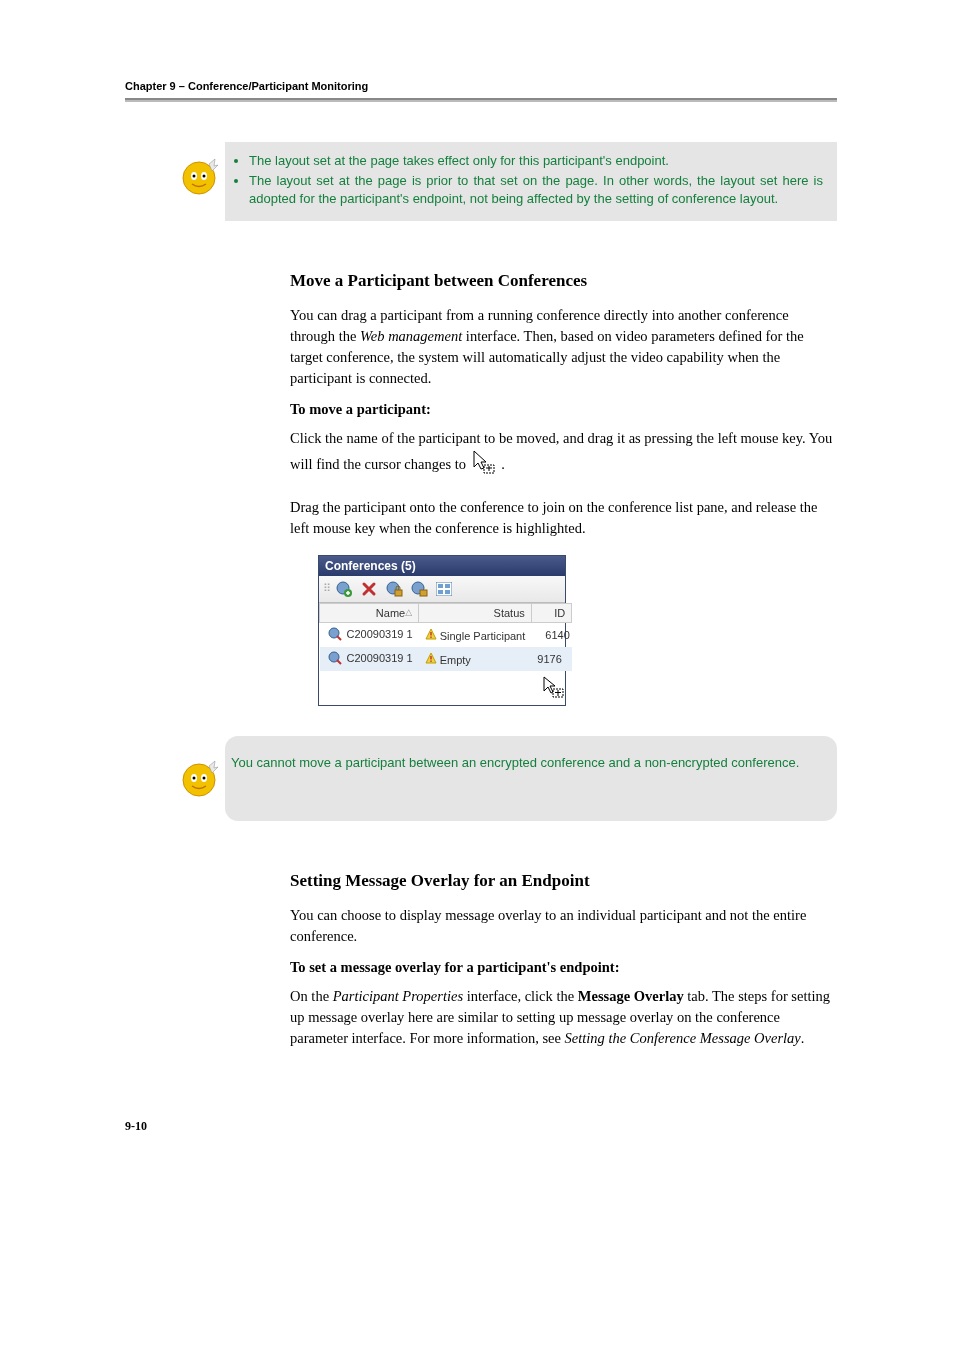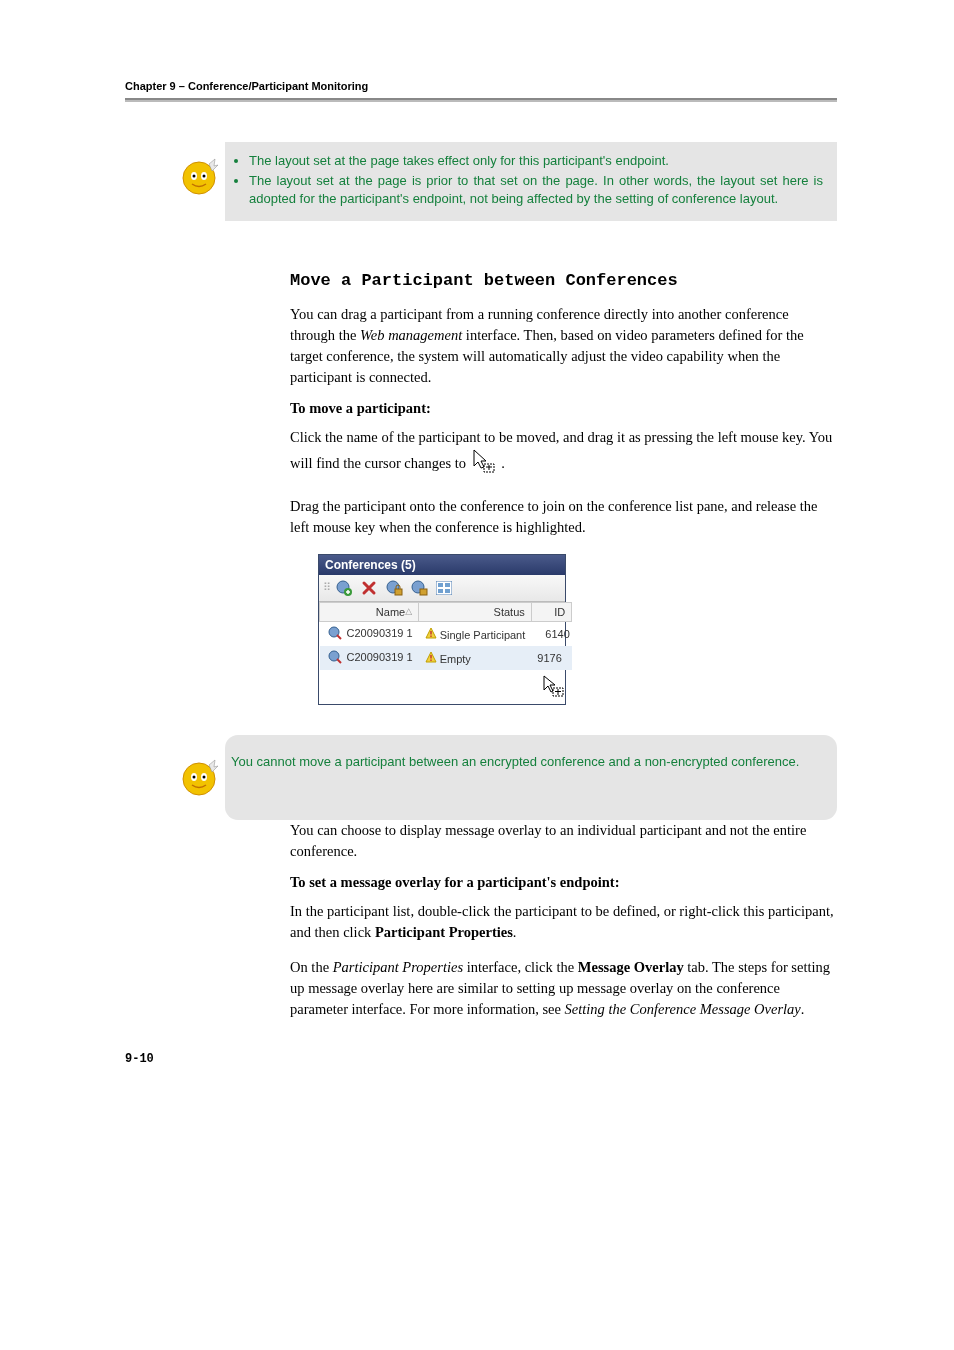--- a/index.html
+++ b/index.html
@@ -50,21 +50,21 @@
   }
   .note-body li {
     text-align: justify;
     margin-bottom: 2px;
   }
   .content {
     margin-left: 165px;
     margin-right: 0;
   }
   h2.section {
-    font-family: Liberation Mono, monospace;
+    font-family: Liberation Serif, serif;
     font-size: 17px;
     font-weight: bold;
     margin-top: 50px;
     margin-bottom: 14px;
   }
   .body-text {
     font-size: 14.5px;
     line-height: 1.45;
     margin: 0 0 12px 0;
   }
@@ -141,24 +141,24 @@
   .conf-icon {
     margin-right: 2px;
     vertical-align: middle;
   }
   .ss-cursor-area {
     padding: 4px 0 10px 0;
     text-align: right;
     padding-right: 22px;
   }
   .page-num {
-    font-family: Liberation Mono, monospace;
+    font-family: Liberation Serif, serif;
     font-size: 12px;
     font-weight: bold;
-    margin-top: 32px;
+    margin-top: 70px;
   }
   .note-box.second {
     margin-top: 30px;
     padding-top: 18px;
     padding-bottom: 18px;
     border-radius: 13px;
   }
   .note-box.second .note-body {
     text-align: justify;
   }
@@ -347,28 +347,26 @@
         <circle cx="25" cy="20" r="1.5" fill="#000"></circle>
         <path d="M13 28 Q20 33 27 28" stroke="#c07000" stroke-width="1.5" fill="none"></path>
         <path d="M30 8 L36 3 L35 10 L39 9 L33 15 Z" fill="#e8e8e8" stroke="#888" stroke-width="0.5"></path>
       </svg>
     </div>
     <div class="note-body">You  cannot  move  a  participant  between  an  encrypted  conference  and  a non-encrypted conference.</div>
   </div>
 
   <div class="content">
 
+    <h2 class="section">Setting Message Overlay for an Endpoint</h2>
 
     <p class="body-text">You can choose to display message overlay to an individual participant and not the entire conference.</p>
 
     <p class="bold-lead">To set a message overlay for a participant's endpoint:</p>
 
-    <p class="step">
-      <span>In the participant list, double-click the participant to be defined, or right-click this participant, and then click </span><span class="bold">Participant Properties</span><span>.</span>
-    </p>
 
     <p class="step">
       <span>On the </span><span class="italic">Participant Properties</span><span> interface, click the </span><span class="bold">Message Overlay</span><span> tab. The steps for setting up message overlay here are similar to setting up message overlay on the conference parameter interface. For more information, see </span><span class="italic">Setting the Conference Message Overlay</span><span>.</span>
     </p>
 
   </div>
 
   <div class="page-num">9-10</div>
 
 </div>

